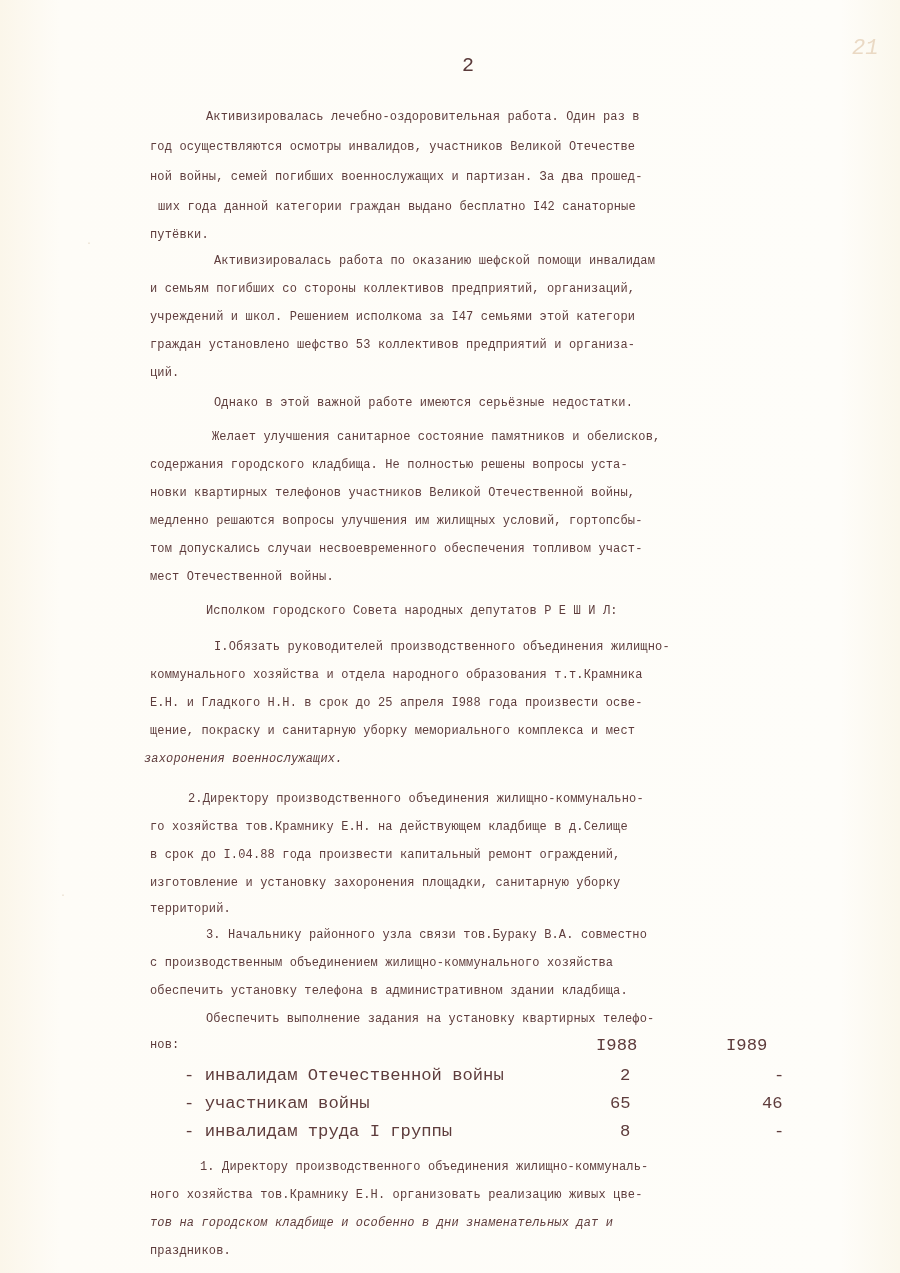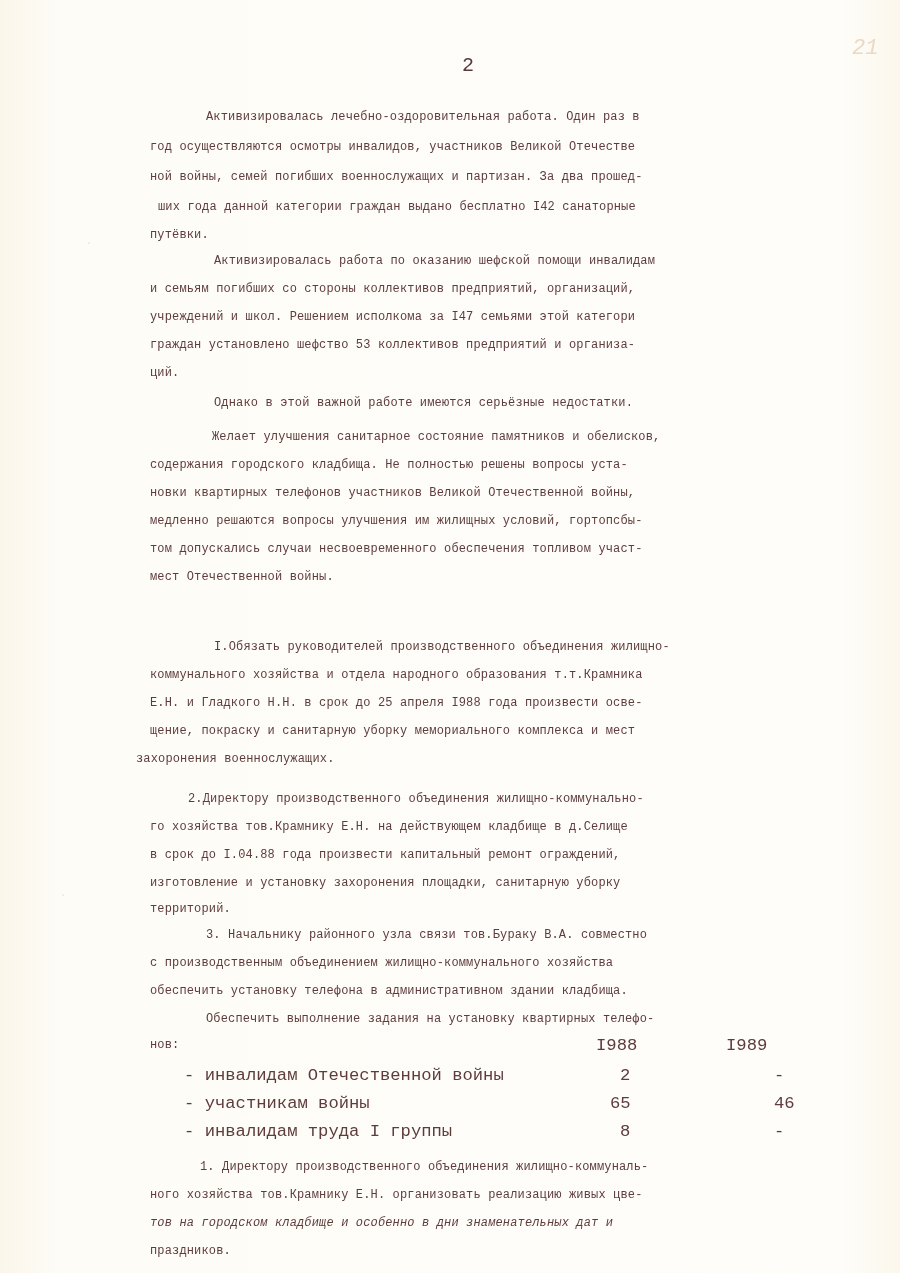--- a/index.html
+++ b/index.html
@@ -61,27 +61,28 @@
 
   <div>
     <div class="line" style="left:212px;top:430px;">Желает улучшения санитарное состояние памятников и обелисков,</div>
     <div class="line" style="left:150px;top:458px;">содержания городского кладбища. Не полностью решены вопросы уста-</div>
     <div class="line" style="left:150px;top:486px;">новки квартирных телефонов участников Великой Отечественной войны,</div>
     <div class="line" style="left:150px;top:514px;">медленно решаются вопросы улучшения им жилищных условий, гортопсбы-</div>
     <div class="line" style="left:150px;top:542px;">том допускались случаи несвоевременного обеспечения топливом участ-</div>
     <div class="line" style="left:150px;top:570px;">мест Отечественной войны.</div>
   </div>
 
+  <div class="line" style="left:206px;top:604px;">Исполком городского Совета народных депутатов Р Е Ш И Л:</div>
 
   <div>
     <div class="line" style="left:214px;top:640px;">I.Обязать руководителей производственного объединения жилищно-</div>
     <div class="line" style="left:150px;top:668px;">коммунального хозяйства и отдела народного образования т.т.Крамника</div>
     <div class="line" style="left:150px;top:696px;">Е.Н. и Гладкого Н.Н. в срок до 25 апреля I988 года произвести осве-</div>
     <div class="line" style="left:150px;top:724px;">щение, покраску и санитарную уборку мемориального комплекса и мест</div>
-    <div class="line" style="left:136px;top:752px;">захоронения военнослужащих.</div>
+    <div class="line" style="left:144px;top:752px;font-style:italic;">захоронения военнослужащих.</div>
   </div>
 
   <div>
     <div class="line" style="left:188px;top:792px;">2.Директору производственного объединения жилищно-коммунально-</div>
     <div class="line" style="left:150px;top:820px;">го хозяйства тов.Крамнику Е.Н. на действующем кладбище в д.Селище</div>
     <div class="line" style="left:150px;top:848px;">в срок до I.04.88 года произвести капитальный ремонт ограждений,</div>
     <div class="line" style="left:150px;top:876px;">изготовление и установку захоронения площадки, санитарную уборку</div>
     <div class="line" style="left:150px;top:902px;">территорий.</div>
   </div>
 
@@ -98,21 +99,21 @@
     <div class="cell" style="left:726px;top:1036px;">I989</div>
 
     <div>
       <div class="cell" style="left:184px;top:1066px;">- инвалидам Отечественной войны</div>
       <div class="cell" style="left:620px;top:1066px;">2</div>
       <div class="cell" style="left:774px;top:1066px;">-</div>
     </div>
     <div>
       <div class="cell" style="left:184px;top:1094px;">- участникам войны</div>
       <div class="cell" style="left:610px;top:1094px;">65</div>
-      <div class="cell" style="left:762px;top:1094px;margin-left:12px;">46</div>
+      <div class="cell" style="left:762px;top:1094px;">46</div>
     </div>
     <div>
       <div class="cell" style="left:184px;top:1122px;">- инвалидам труда I группы</div>
       <div class="cell" style="left:620px;top:1122px;">8</div>
       <div class="cell" style="left:774px;top:1122px;">-</div>
     </div>
   </div>
 
   <div>
     <div class="line" style="left:200px;top:1160px;">1. Директору производственного объединения жилищно-коммуналь-</div>

